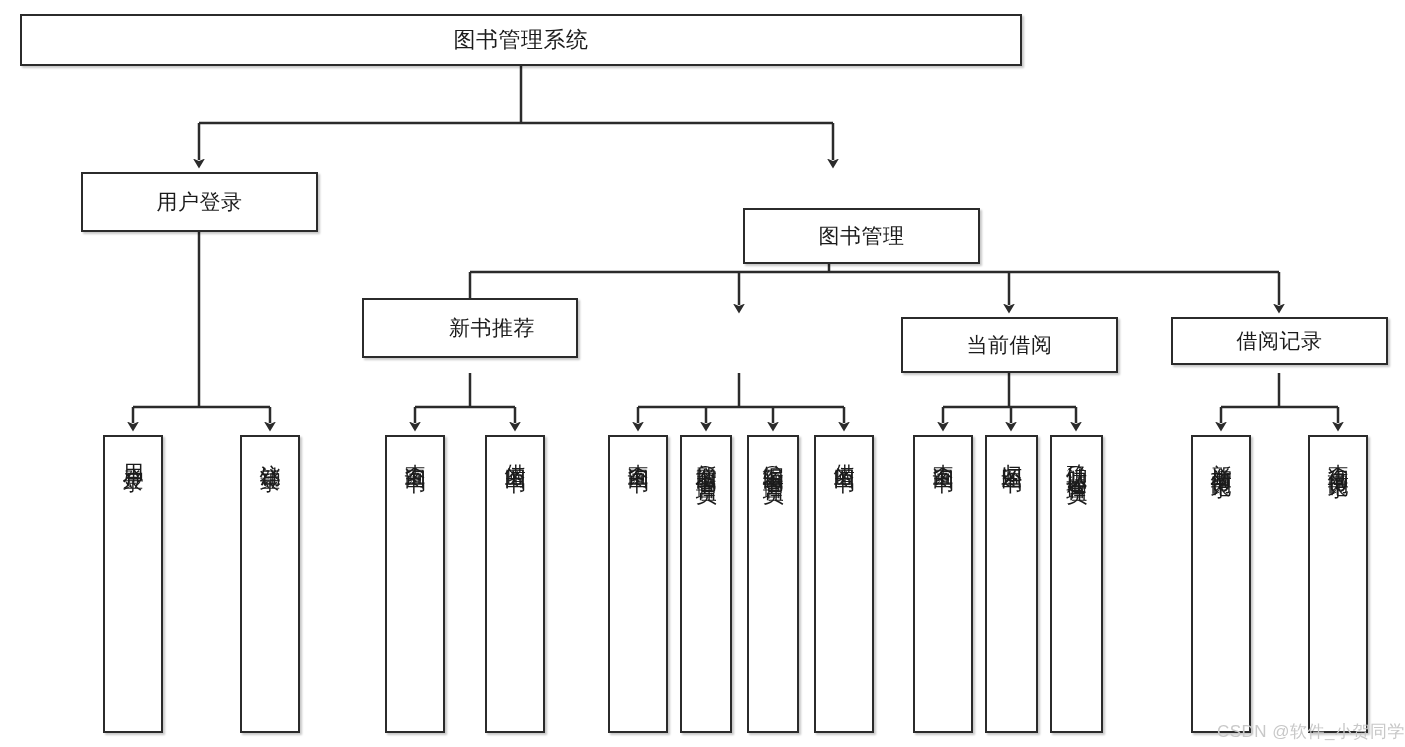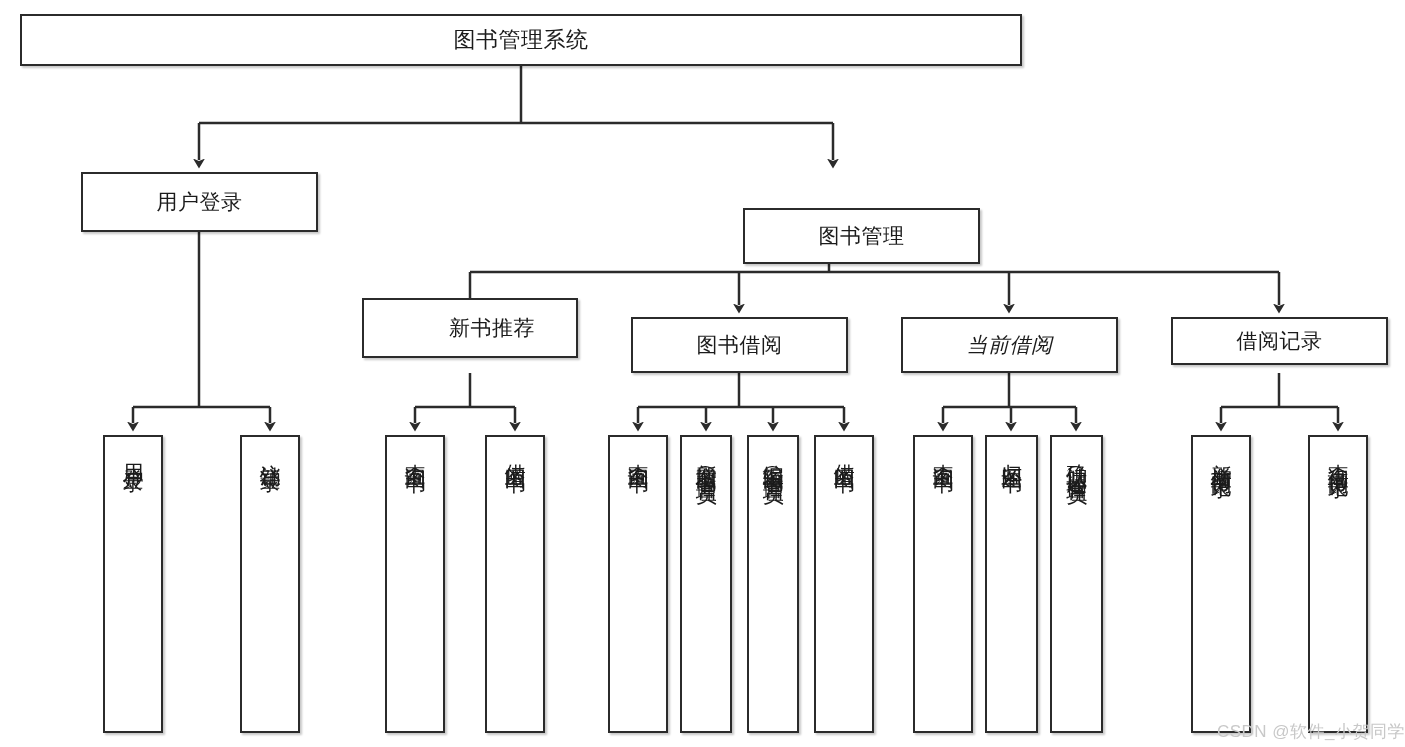--- a/index.html
+++ b/index.html
@@ -134,24 +134,21 @@
   <div class="node horizontal" style="left:81px; top:172px; width:237px; height:60px;">
     <span class="label">用户登录</span>
   </div>
   <div class="node horizontal" style="left:743px; top:172px; width:237px; height:56px;margin-top:36px;">
     <span class="label">图书管理</span>
   </div>
 
   <div class="node horizontal" style="left:362px; top:298px; width:216px; height:60px;padding-left:44px;">
     <span class="label">新书推荐</span>
   </div>
-  <div class="node horizontal" style="left:631px; top:317px; width:217px; height:56px;">
-    <span class="label">图书借阅</span>
-  </div>
-  <div class="node horizontal" style="left:901px; top:317px; width:217px; height:56px;font-style:italic;">
+  <div class="node horizontal" style="left:901px; top:317px; width:217px; height:56px;">
     <span class="label">当前借阅</span>
   </div>
   <div class="node horizontal" style="left:1171px; top:317px; width:217px; height:48px;">
     <span class="label">借阅记录</span>
   </div>
 
   <div class="node vertical" style="left:103px; top:435px; width:60px; height:298px;">
     <span class="label">用户登录</span>
   </div>
   <div class="node vertical" style="left:240px; top:435px; width:60px; height:298px;">

